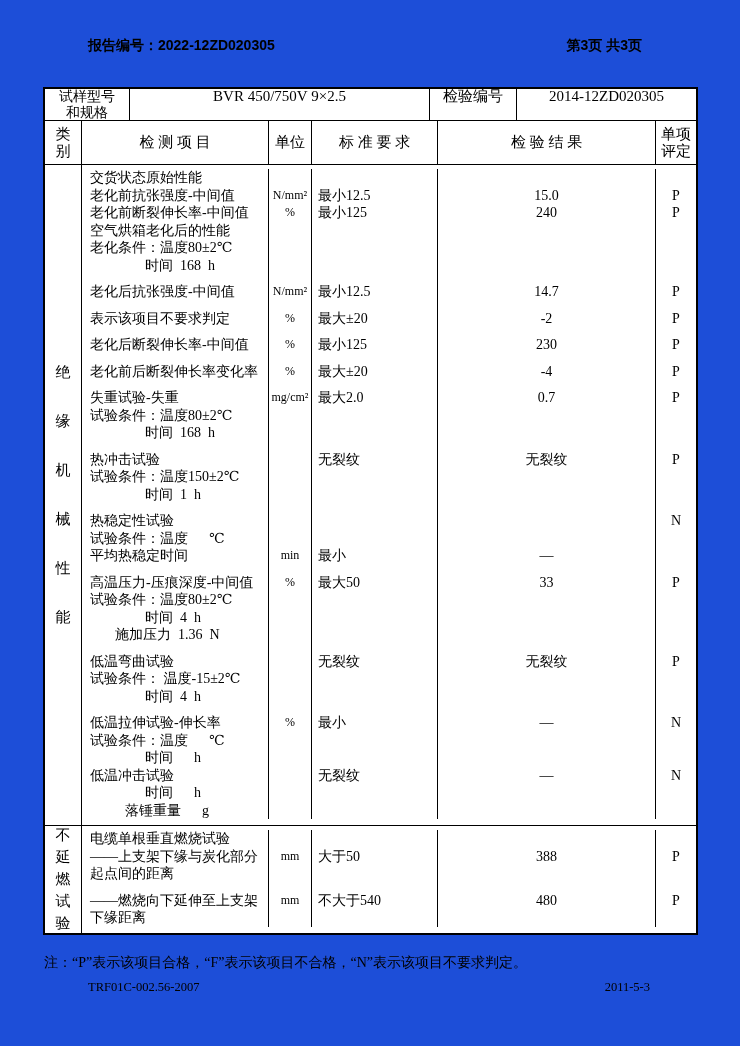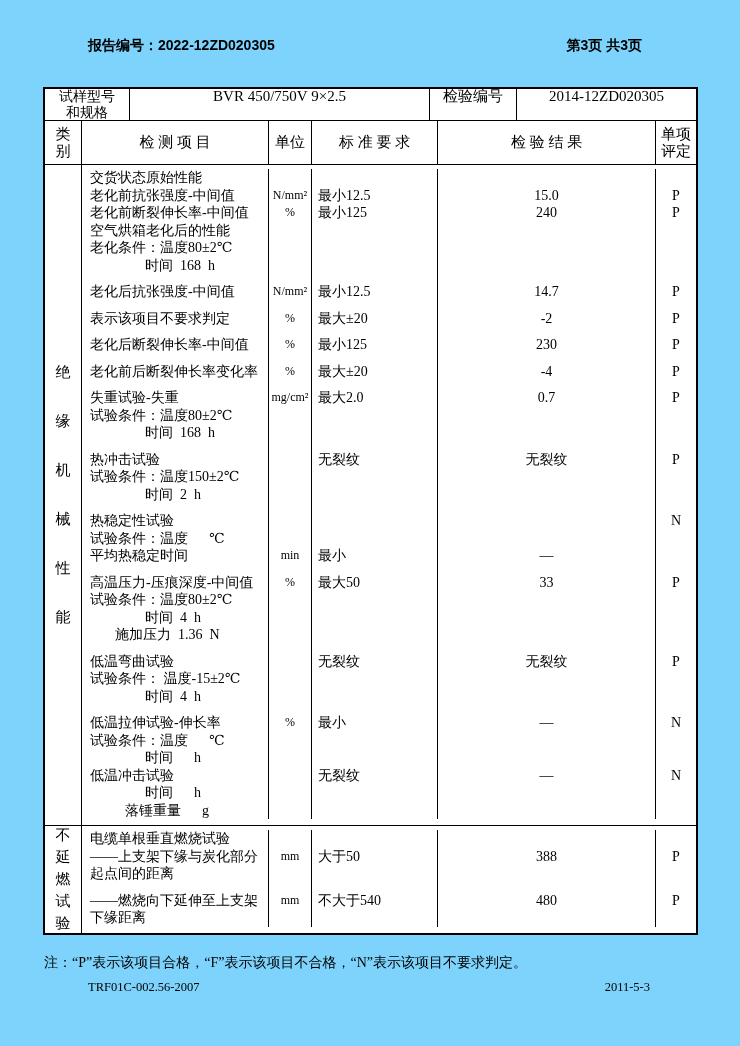--- a/index.html
+++ b/index.html
@@ -1,17 +1,17 @@
 <!DOCTYPE html>
 <html><head>
 <meta charset="utf-8">
 <style>
   html,body{margin:0;padding:0;background:#fff;width:740px;height:1046px;position:relative;
     font-family:"Liberation Serif","DejaVu Serif",serif;color:#000;}
-  .page{position:relative;width:740px;height:1046px;overflow:hidden;background:#7dd3fc;}
+  .page{position:relative;width:740px;height:1046px;overflow:hidden;background:#1d4ed8;}
 
   
   .page-header{position:absolute;left:88px;right:98px;top:37px;display:flex;
     justify-content:space-between;font-family:"Liberation Sans","DejaVu Sans",sans-serif;
     font-weight:bold;font-size:14px;}
 
   
   .report-table{position:absolute;left:43px;top:87px;width:655px;box-sizing:border-box;
     border:2px solid #000;background:#fff;font-size:14px;}
   .report-table *{box-sizing:border-box;}
@@ -220,21 +220,21 @@
               <div class="c-ver">P</div>
             </div>
             <div class="line">
               <div class="c-item ind-0">试验条件：温度150±2℃</div>
               <div class="c-unit"></div>
               <div class="c-std"></div>
               <div class="c-res"></div>
               <div class="c-ver"></div>
             </div>
             <div class="line">
-              <div class="c-item ind-3">时间  2  h</div>
+              <div class="c-item ind-3">时间  1  h</div>
               <div class="c-unit"></div>
               <div class="c-std"></div>
               <div class="c-res"></div>
               <div class="c-ver"></div>
             </div>
             <div class="line gap">
               <div class="c-item ind-0">热稳定性试验</div>
               <div class="c-unit"></div>
               <div class="c-std"></div>
               <div class="c-res"></div>

